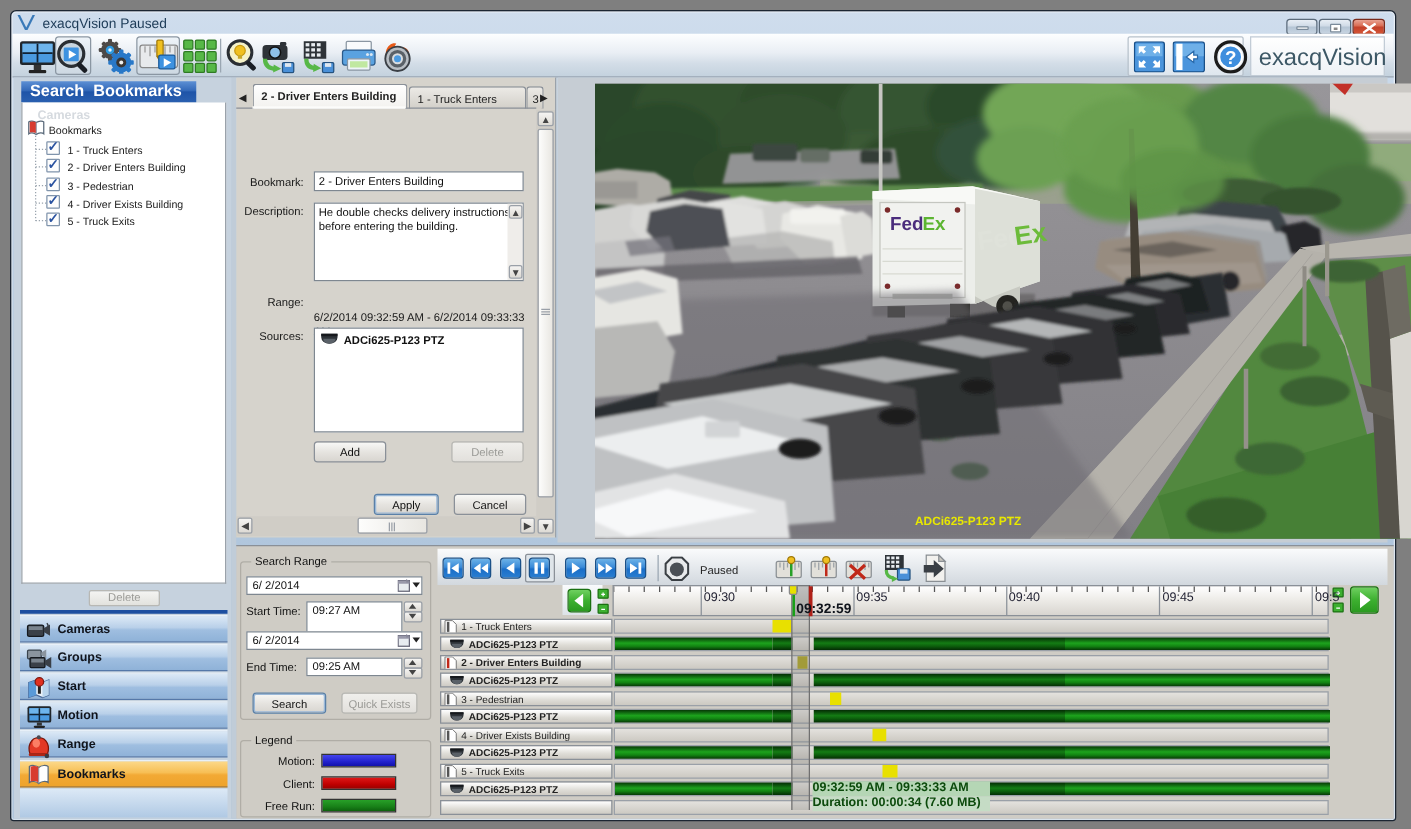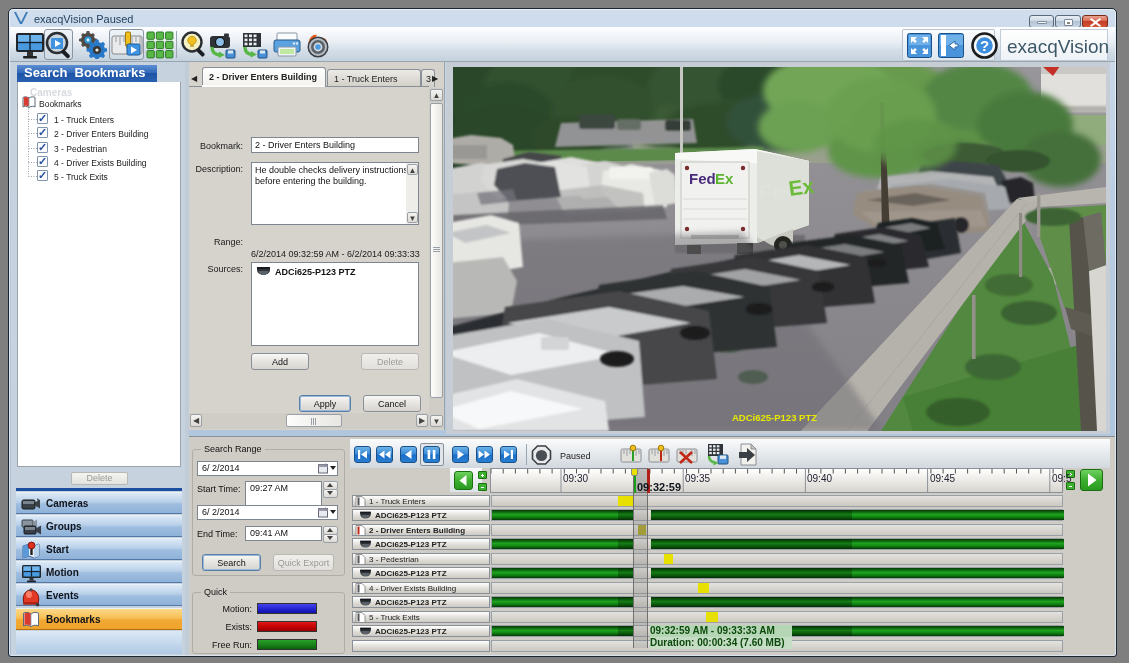--- a/index.html
+++ b/index.html
@@ -37,21 +37,21 @@
 .flabel{position:absolute;font-size:9px;color:#1a1a1a;text-align:right;width:60px;}
 .field{position:absolute;background:#fff;border:1px solid #7e8790;font-size:9px;color:#111;white-space:nowrap;}
 .btn{position:absolute;background:linear-gradient(180deg,#f8f8f6 0%,#e6e4e0 50%,#d8d5d0 100%);border:1px solid #8a9098;border-radius:3px;font-size:9px;color:#111;text-align:center;white-space:nowrap;}
 .btn.dis{color:#9a9a96;border-color:#b8b8b4;background:linear-gradient(180deg,#f0efec 0%,#e2e0dc 100%);}
 
 .sb{position:absolute;background:#d0cdc6;}
 .sbtn{position:absolute;background:linear-gradient(180deg,#f5f4f2 0%,#dddad4 100%);border:1px solid #9aa0a8;border-radius:2px;font-size:8px;color:#444;text-align:center;line-height:11px;}
 .sthumb{position:absolute;background:linear-gradient(90deg,#fdfdfc 0%,#e8e6e1 100%);border:1px solid #9aa0a8;border-radius:2px;}
 
 #vwrap{left:446px;top:62px;width:664px;height:372px;background:#c6cdd4;}
-#video{left:453px;top:67px;width:605px;height:364px;background:#8e8c8e;}
+#video{left:476px;top:67px;width:605px;height:364px;background:#8e8c8e;}
 #vlabel{left:732px;top:412px;font-size:9.5px;font-weight:bold;color:#e8e800;z-index:5;}
 
 #bpanel{left:189px;top:436px;width:926px;height:219px;background:#cfccc5;border-top:1px solid #8a9098;}
 .gbox{position:absolute;border:1px solid #b0ada6;border-radius:3px;}
 .gbox .cap{position:absolute;top:-6px;left:8px;background:#cfccc5;padding:0 3px;font-size:9px;color:#111;}
 
 .pbtn{position:absolute;width:17px;height:17px;border-radius:3px;background:linear-gradient(180deg,#6db3e8 0%,#3a8ad8 45%,#1a6ec8 55%,#2a7ed0 100%);border:1px solid #1a5088;color:#fff;}
 .spin{width:15px;height:16px;}
 .spin:before,.spin:after{content:"";position:absolute;left:0;width:13px;height:7px;background:linear-gradient(180deg,#f6f5f3,#dcd9d3);border:1px solid #9aa0a8;border-radius:2px;}
 .spin:before{top:0;}
@@ -290,21 +290,21 @@
       <line x1="2.5" y1="7.5" x2="18.5" y2="7.5" stroke="#123" stroke-width="1.2"></line>
       <rect x="8.5" y="14" width="4" height="2.5" fill="#333"></rect>
       <rect x="6" y="16.5" width="9" height="1.8" rx="0.9" fill="#222"></rect>
     </svg><span>Motion</span></div>
 <div class="nav abs" style="top:584px;"><svg width="20" height="20" viewBox="0 0 20 20">
       <path d="M3 16 C1 11 3 3 10 3 C17 3 19 11 17 16z" fill="#e23826" stroke="#7a1408" stroke-width="1"></path>
       <ellipse cx="8" cy="7.5" rx="3" ry="3.6" fill="#ff8a70" opacity="0.85"></ellipse>
       <rect x="2" y="15.5" width="16" height="2.2" rx="1" fill="#b02414"></rect>
       <circle cx="10" cy="2.8" r="1.6" fill="#4a4a52"></circle>
       <circle cx="16.5" cy="17.8" r="1.8" fill="#3a3a42"></circle>
-    </svg><span>Events</span></div>
+    </svg><span>Range</span></div>
 <div class="nav abs" id="navbm" style="top:608px;"><svg width="20" height="18" viewBox="0 0 20 18">
       <path d="M10 3 C8 1 4 1 2.5 2.2 L2.5 15 C4 13.8 8 13.8 10 15.8 C12 13.8 16 13.8 17.5 15 L17.5 2.2 C16 1 12 1 10 3z" fill="#fff" stroke="#5a6a7a" stroke-width="1"></path>
       <path d="M10 3 C8.5 1.6 5 1.4 3.4 2.4 L3.4 14.2 C5 13.4 8.5 13.6 10 15.2z" fill="#d83c30"></path>
       <line x1="10" y1="3" x2="10" y2="15.8" stroke="#8a9aaa" stroke-width="0.8"></line>
     </svg><span>Bookmarks</span></div>
 <div id="navfill" class="abs"></div>
 <div id="vsplit" class="abs"></div>
 <div id="cpanel" class="abs"></div>
 <div class="tarrow abs" style="left:191px;">◀</div>
 <div class="tab abs" style="left:327px;width:94px;">1 - Truck Enters</div>
@@ -590,33 +590,33 @@
 <div class="sarr abs" style="left:327px;top:483px;border-bottom:4px solid #444;"></div>
 <div class="sarr abs" style="left:327px;top:491px;border-top:4px solid #444;"></div>
 <div class="field" style="left:197px;top:505px;width:141px;height:15px;padding:1px 4px;">6/ 2/2014</div>
 <svg class="abs" style="left:318px;top:507px;" width="11" height="11" viewBox="0 0 11 11">
     <rect x="0.5" y="1.5" width="9" height="8.5" fill="#e8ecf0" stroke="#667"></rect>
     <rect x="0.5" y="1.5" width="9" height="2.5" fill="#99a"></rect>
     <path d="M7 0 l3 3 -3 0z" fill="#889"></path>
   </svg>
 <div class="abs" style="left:330px;top:510px;width:0;height:0;border-left:3.5px solid transparent;border-right:3.5px solid transparent;border-top:4px solid #222;"></div>
 <div class="abs" style="left:197px;top:529px;font-size:9px;color:#111;">End Time:</div>
-<div class="field" style="left:245px;top:526px;width:77px;height:15px;padding:1px 4px;">09:41 AM</div>
+<div class="field" style="left:245px;top:526px;width:77px;height:15px;padding:1px 4px;">09:25 AM</div>
 <div class="spin abs" style="left:323px;top:526px;"></div>
 <div class="sarr abs" style="left:327px;top:528px;border-bottom:4px solid #444;"></div>
 <div class="sarr abs" style="left:327px;top:536px;border-top:4px solid #444;"></div>
 <div class="btn abs" style="left:202px;top:554px;width:59px;height:17px;line-height:16px;border-color:#5a80a8;box-shadow:0 0 0 1px #9ab8d8 inset;">Search</div>
-<div class="btn dis abs" style="left:273px;top:554px;width:61px;height:17px;line-height:16px;">Quick Export</div>
+<div class="btn dis abs" style="left:273px;top:554px;width:61px;height:17px;line-height:16px;">Quick Exists</div>
 
 <div class="gbox abs" style="left:192px;top:592px;width:153px;height:62px;">
-    <div class="cap">Quick</div>
+    <div class="cap">Legend</div>
   </div>
 <div class="abs" style="left:192px;top:604px;width:60px;font-size:9px;color:#111;text-align:right;">Motion:</div>
 <div class="abs" style="left:257px;top:603px;width:60px;height:11px;background:linear-gradient(180deg,#4444ee 0%,#2222cc 60%,#1111aa 100%);border:1px solid #333;"></div>
-<div class="abs" style="left:192px;top:622px;width:60px;font-size:9px;color:#111;text-align:right;">Exists:</div>
+<div class="abs" style="left:192px;top:622px;width:60px;font-size:9px;color:#111;text-align:right;">Client:</div>
 <div class="abs" style="left:257px;top:621px;width:60px;height:11px;background:linear-gradient(180deg,#e01818 0%,#c00000 60%,#980000 100%);border:1px solid #333;"></div>
 <div class="abs" style="left:192px;top:640px;width:60px;font-size:9px;color:#111;text-align:right;">Free Run:</div>
 <div class="abs" style="left:257px;top:639px;width:60px;height:11px;background:linear-gradient(180deg,#28a028 0%,#188018 60%,#0c600c 100%);border:1px solid #333;"></div>
 
 <div class="abs" style="left:350px;top:439px;width:760px;height:29px;background:linear-gradient(180deg,#fafbfc 0%,#e4e8ec 55%,#d2d8de 100%);"></div>
 <div class="pbtn abs" style="left:354px;top:446px;"><svg width="15" height="15" viewBox="0 0 15 15">
       <rect x="3" y="3" width="2.2" height="9" fill="#fff"></rect>
       <path d="M12 3.5v8L6 7.5z" fill="#fff"></path>
     </svg></div>
 <div class="pbtn abs" style="left:376px;top:446px;"><svg width="15" height="15" viewBox="0 0 15 15">

